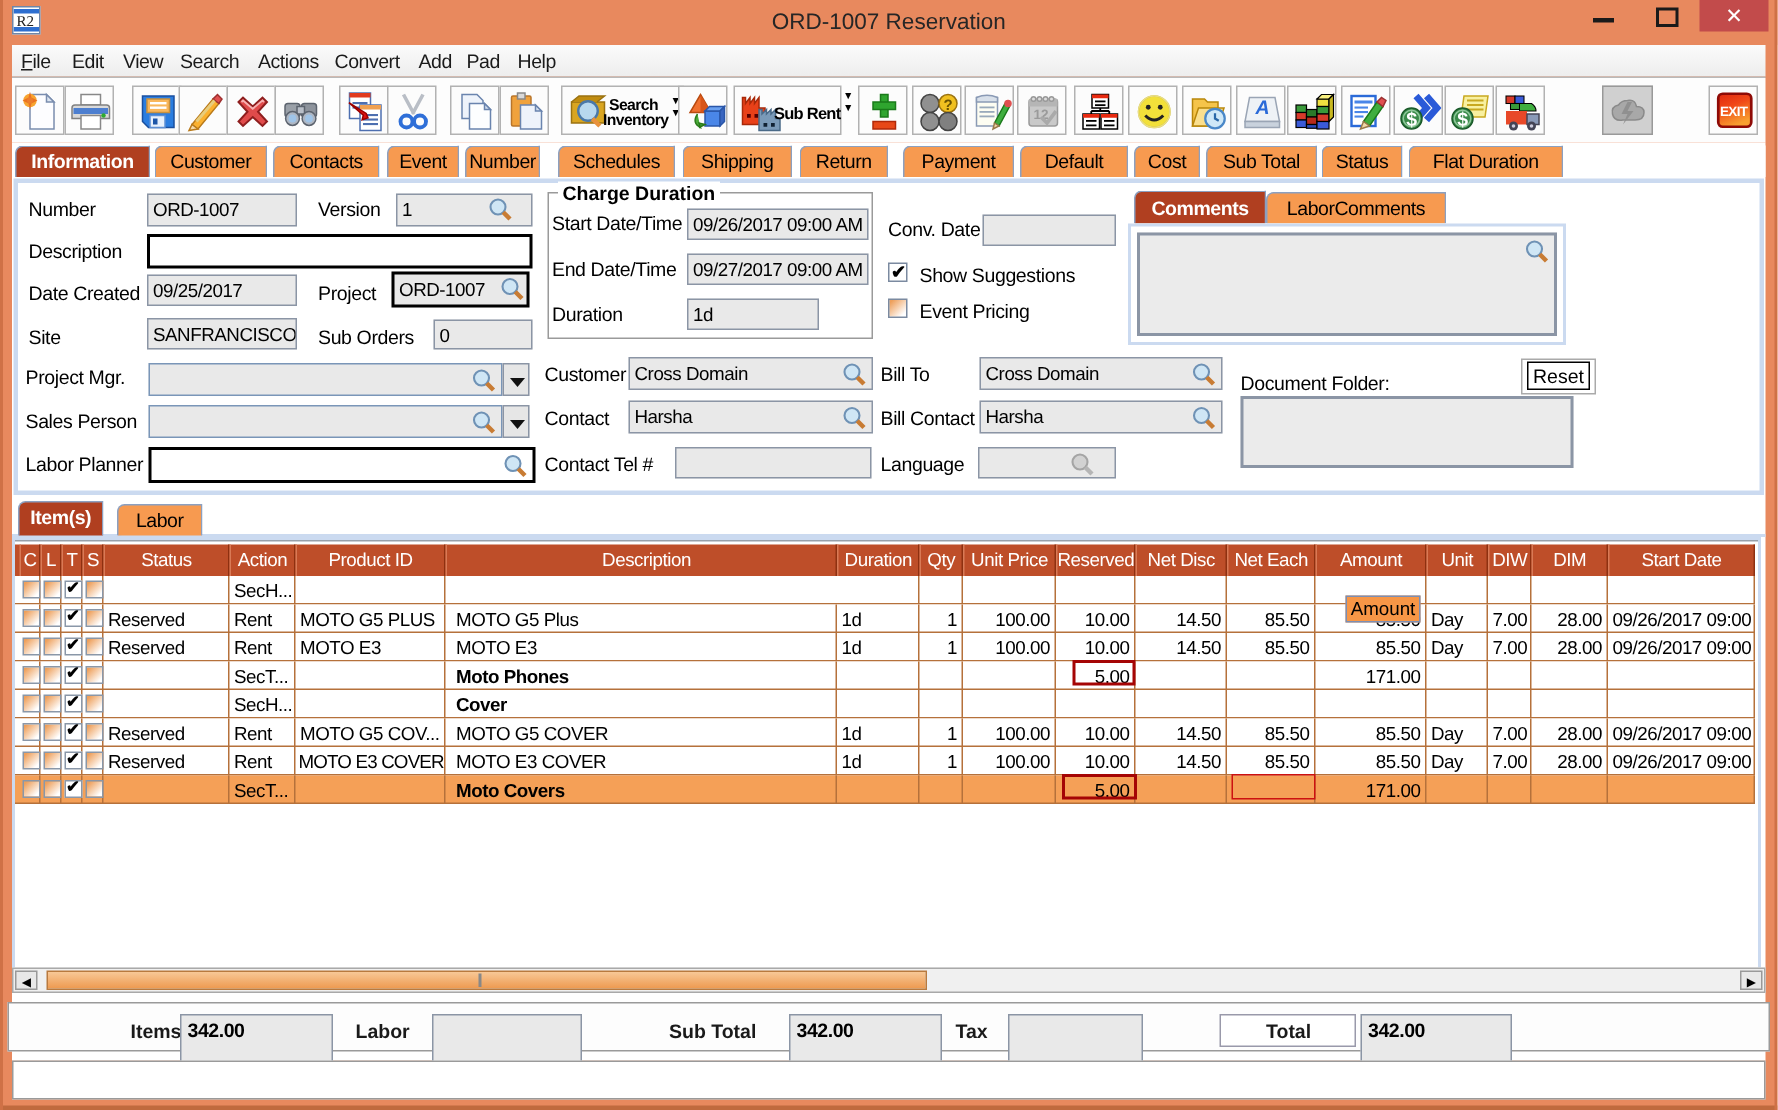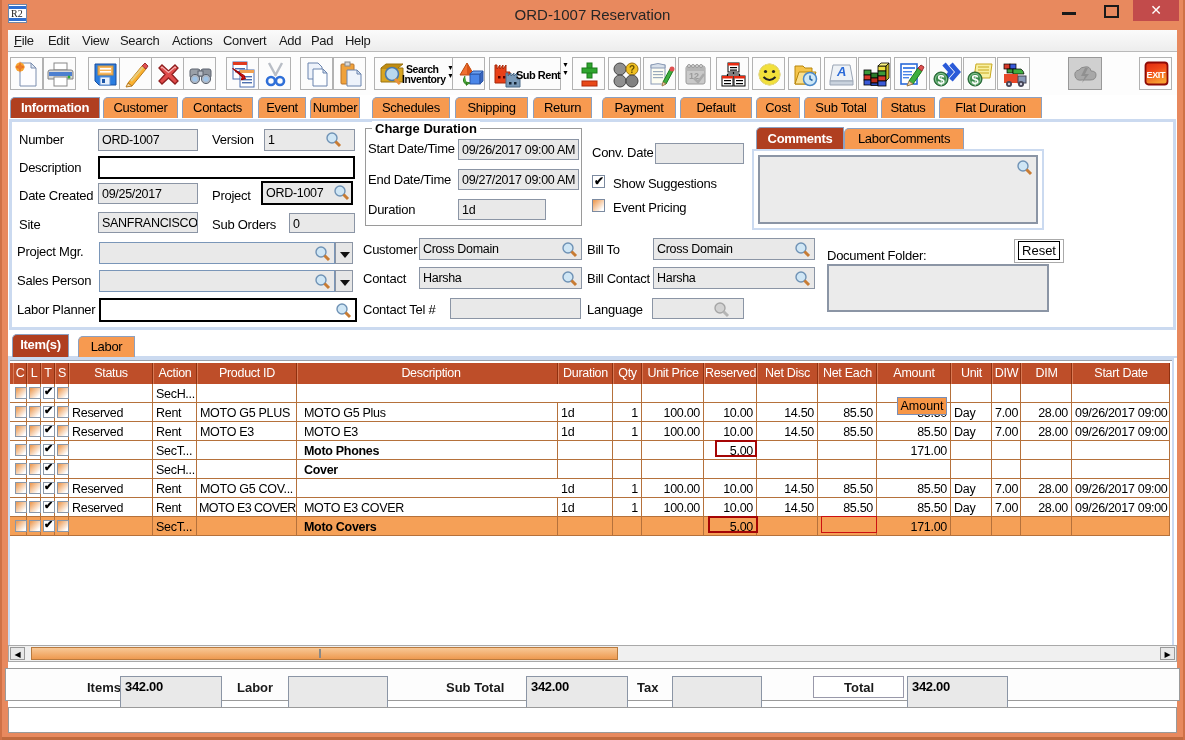--- a/index.html
+++ b/index.html
@@ -656,20 +656,21 @@
 <div class="td" style="left:17px;width:14px"></div>
 <div class="td" style="left:31px;width:14px"></div>
 <div class="td" style="left:45px;width:14px"></div>
 <div class="tcb" style="left:5px"></div>
 <div class="tcb" style="left:19px"></div>
 <div class="tcb on" style="left:33px"></div>
 <div class="tcb" style="left:47px"></div>
 <div class="td" style="left:59px;width:84px">Reserved</div>
 <div class="td" style="left:143px;width:44px">Rent</div>
 <div class="td" style="left:187px;width:100px">MOTO G5 COV...</div>
+<div class="td" style="left:287px;width:261px;padding-left:7px">MOTO G5 COVER</div>
 <div class="td" style="left:548px;width:55px">1d</div>
 <div class="td num" style="left:603px;width:29px">1</div>
 <div class="td num" style="left:632px;width:62px">100.00</div>
 <div class="td num" style="left:694px;width:53px">10.00</div>
 <div class="td num" style="left:747px;width:61px">14.50</div>
 <div class="td num" style="left:808px;width:59px">85.50</div>
 <div class="td num" style="left:867px;width:74px">85.50</div>
 <div class="td" style="left:941px;width:41px">Day</div>
 <div class="td num" style="left:982px;width:29px">7.00</div>
 <div class="td num" style="left:1011px;width:51px">28.00</div>

